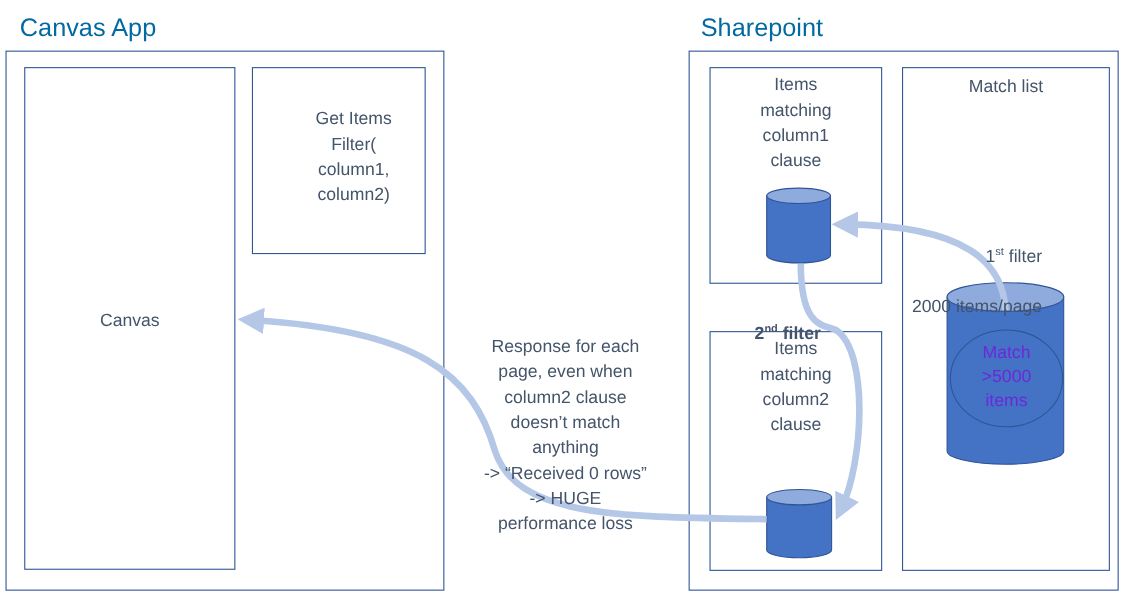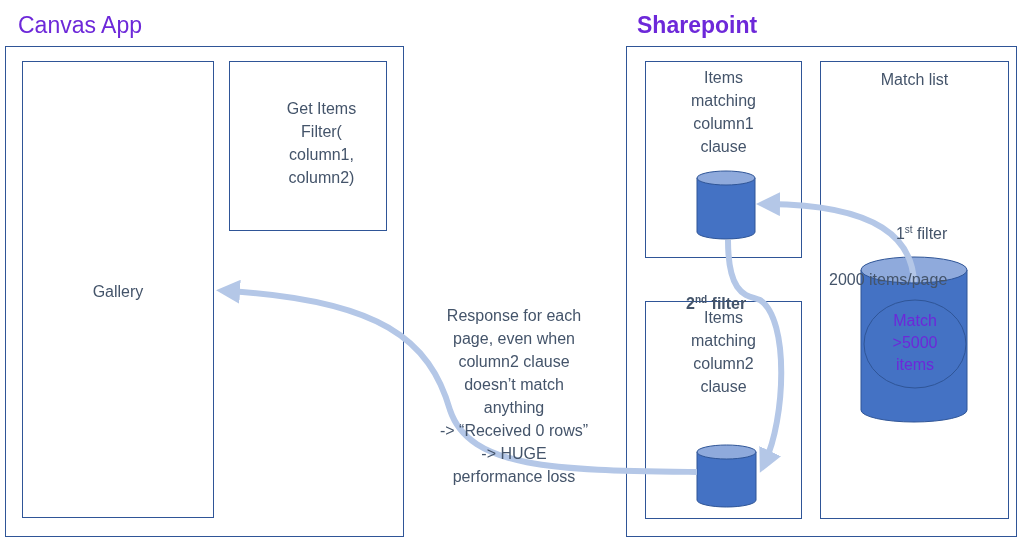--- a/index.html
+++ b/index.html
@@ -1,38 +1,38 @@
 <!DOCTYPE html>
 <html><head>
   <meta charset="utf-8">
   <style>
     html, body { margin: 0; padding: 0; background: #ffffff; }
     body { width: 1023px; height: 543px; position: relative; overflow: hidden;
            font-family: "Liberation Sans", "DejaVu Sans", sans-serif; color: #44546a; }
-    .title { position: absolute; font-size: 23px; color: #6d28d9; line-height: 1; }
+    .title { position: absolute; font-size: 23px; color: #0369a1; line-height: 1; }
     .box { position: absolute; border: 1.5px solid #2f5597; box-sizing: border-box; background: transparent; }
     .label { position: absolute; text-align: center; font-size: 16px; line-height: 23px; color: #44546a; white-space: pre-line; }
     .label sup { font-size: 10px; }
     svg.overlay { position: absolute; left: 0; top: 0; }
     .cyl-text { position: absolute; text-align: center; color: #6d28d9; font-size: 16px; line-height: 22px; white-space: pre-line; }
   </style>
 </head>
 <body>
 
 <div class="title" style="left:18px; top:14px;">Canvas App</div>
 <div class="box" style="left:5px; top:46px; width:399px; height:491px;"></div>
 <div class="box" style="left:22px; top:61px; width:192px; height:457px;"></div>
-<div class="label" style="left:22px; top:280px; width:192px;">Gallery</div>
+<div class="label" style="left:22px; top:280px; width:192px;">Canvas</div>
 <div class="box" style="left:229px; top:61px; width:158px; height:170px;"></div>
 <div class="label" style="left:229px; top:97px; width:185px;">Get Items
 Filter(
 column1,
 column2)</div>
 
-<div class="title" style="left:637px; top:14px;font-weight:bold;">Sharepoint</div>
+<div class="title" style="left:637px; top:14px;">Sharepoint</div>
 <div class="box" style="left:626px; top:46px; width:391px; height:491px;"></div>
 <div class="box" style="left:645px; top:61px; width:157px; height:197px;"></div>
 <div class="label" style="left:645px; top:66px; width:157px;">Items
 matching
 column1
 clause</div>
 <div class="box" style="left:645px; top:301px; width:157px; height:218px;"></div>
 <div class="label" style="left:645px; top:306px; width:157px;">Items
 matching
 column2

